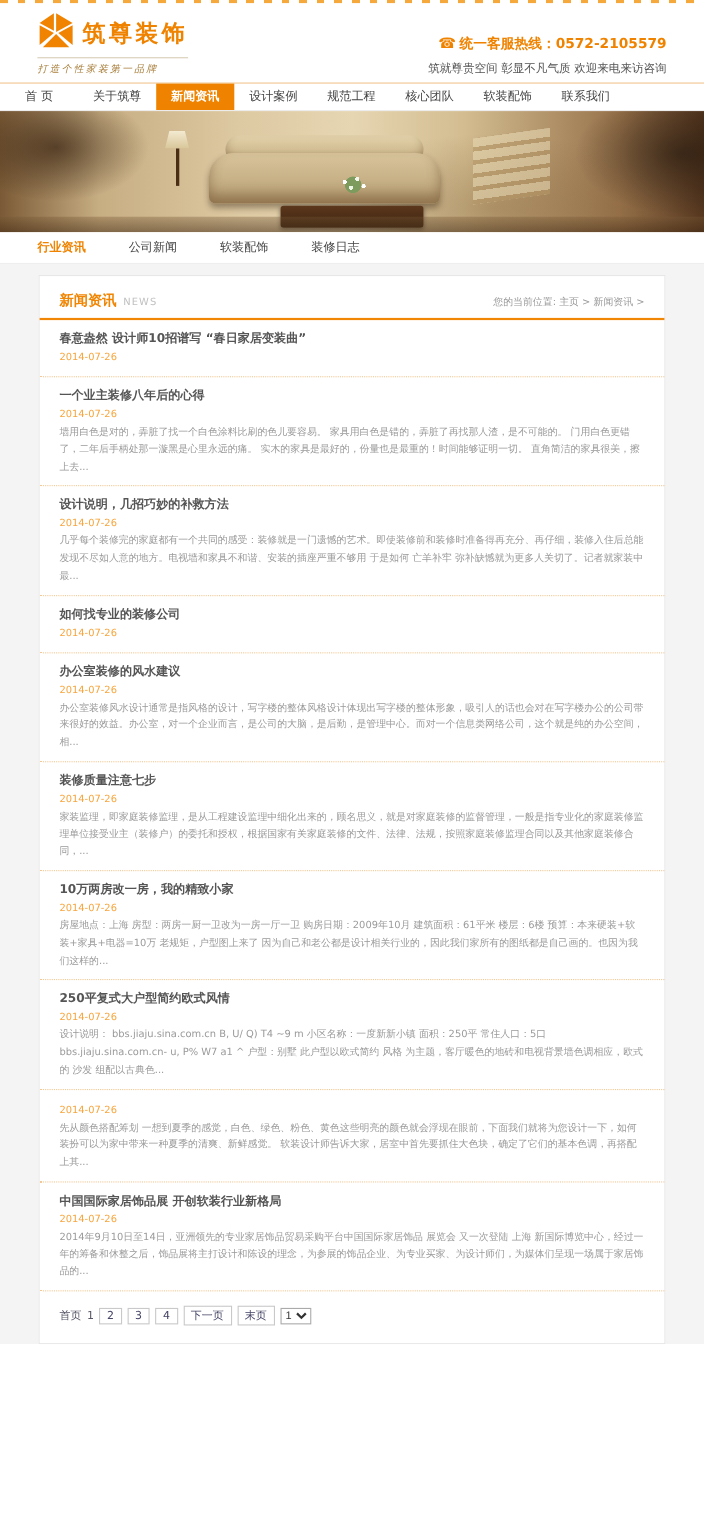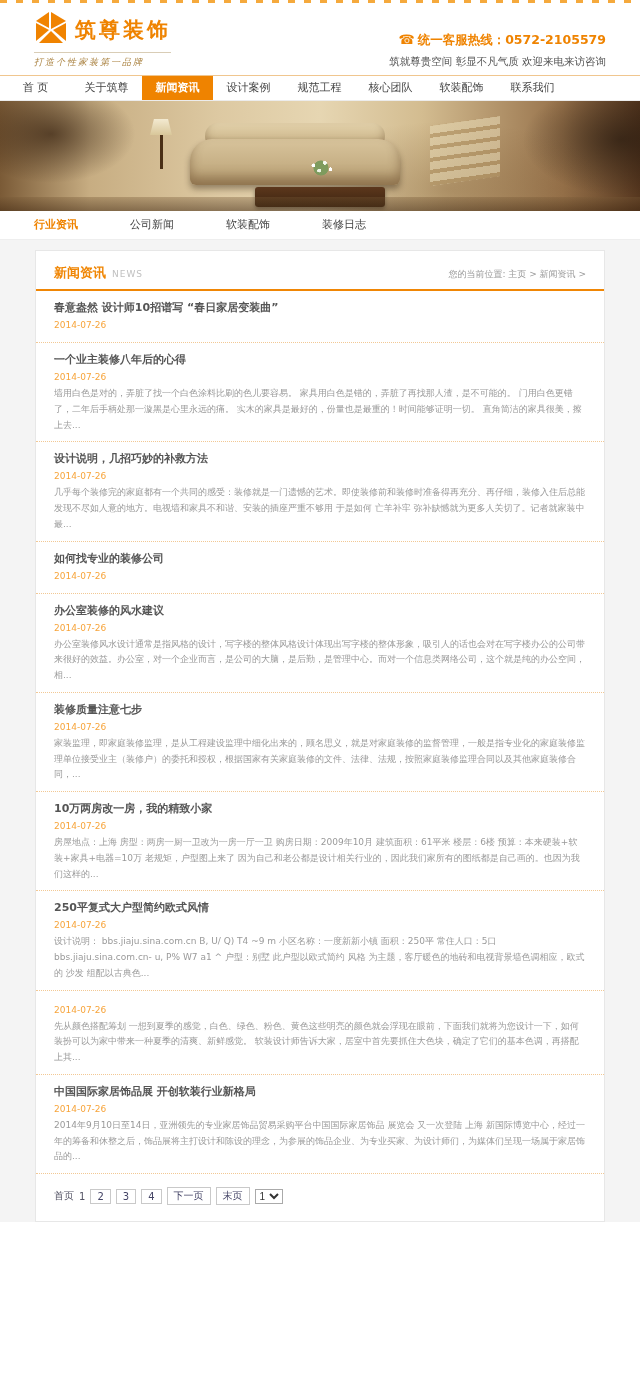--- a/index.html
+++ b/index.html
@@ -55,21 +55,21 @@
     background:linear-gradient(180deg,#f3ead1,#d9c79a); clip-path:polygon(18% 0,82% 0,100% 100%,0 100%); }
   .banner .lamp-pole { position:absolute; left:160px; top:34px; width:3px; height:34px; background:#4a2f16; }
   .banner .stairs { position:absolute; left:430px; top:20px; width:70px; height:60px; opacity:.55;
     background:repeating-linear-gradient(180deg,#e9dcB8 0 8px,#b49767 8px 12px); transform:skewY(-8deg); }
   .banner .floor { position:absolute; left:0; bottom:0; width:100%; height:14px;
     background:linear-gradient(180deg,rgba(120,90,55,.35),rgba(70,45,22,.55)); }
 
   
   .page-mid { background:#f4f4f4; padding-bottom:0; }
   .subnav { background:#fff; border-bottom:1px solid #eee; }
-  .subnav-inner { width:572px; margin:0 auto; display:flex; gap:52px; }
+  .subnav-inner { width:572px; margin:0 auto; display:flex; gap:39px; }
   .subnav-item { font-size:11px; color:#444; line-height:28px; }
   .subnav-item.active { color:#ef8300; font-weight:bold; }
 
   
   .card { width:570px; margin:10px auto 0; background:#fff; border:1px solid #e7e7e7; }
   .card-head { display:flex; justify-content:space-between; align-items:baseline; padding:11px 18px 7px; border-bottom:2px solid #f08604; }
   .sec-title { color:#f08604; font-size:13px; font-weight:bold; }
   .sec-sub { color:#c0c0c0; font-size:9px; margin-left:6px; letter-spacing:1px; }
   .crumbs { color:#999; font-size:9px; }
   .crumbs a { color:#999; }

